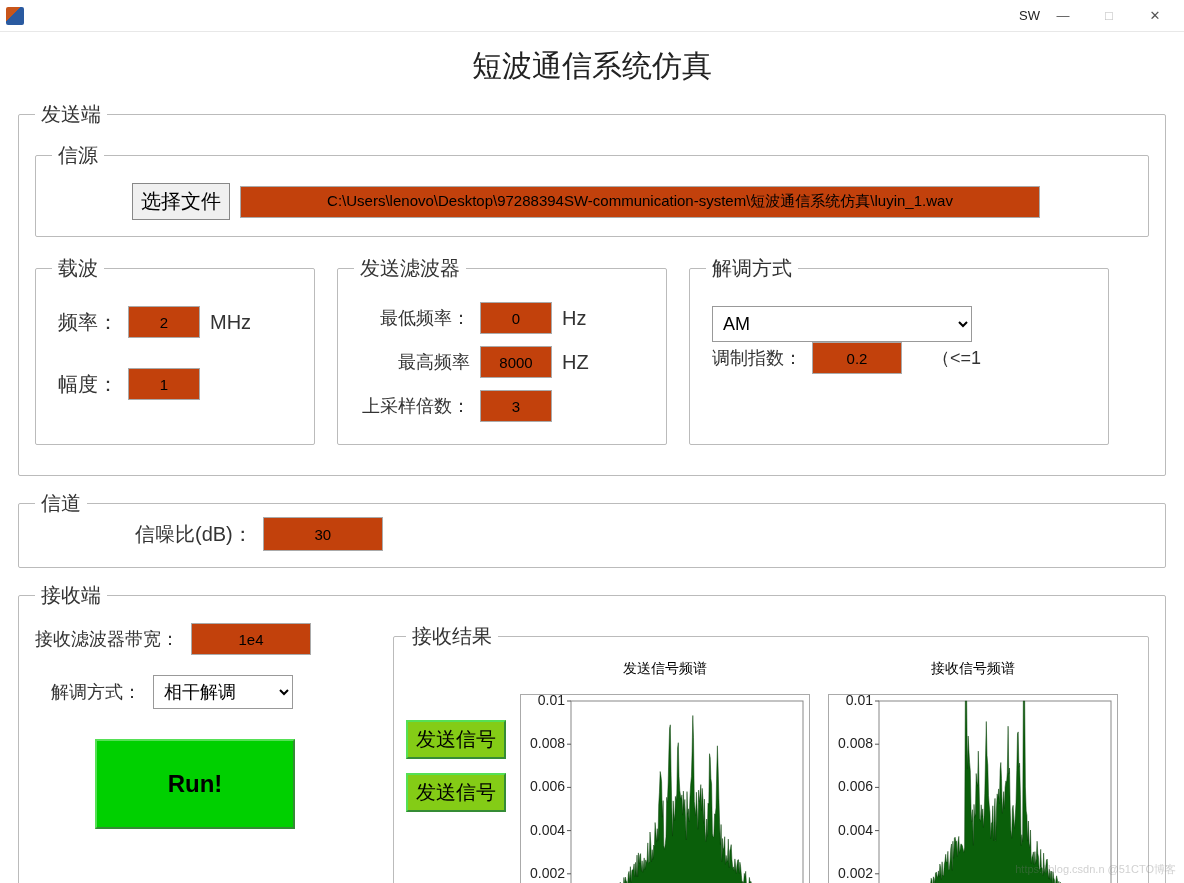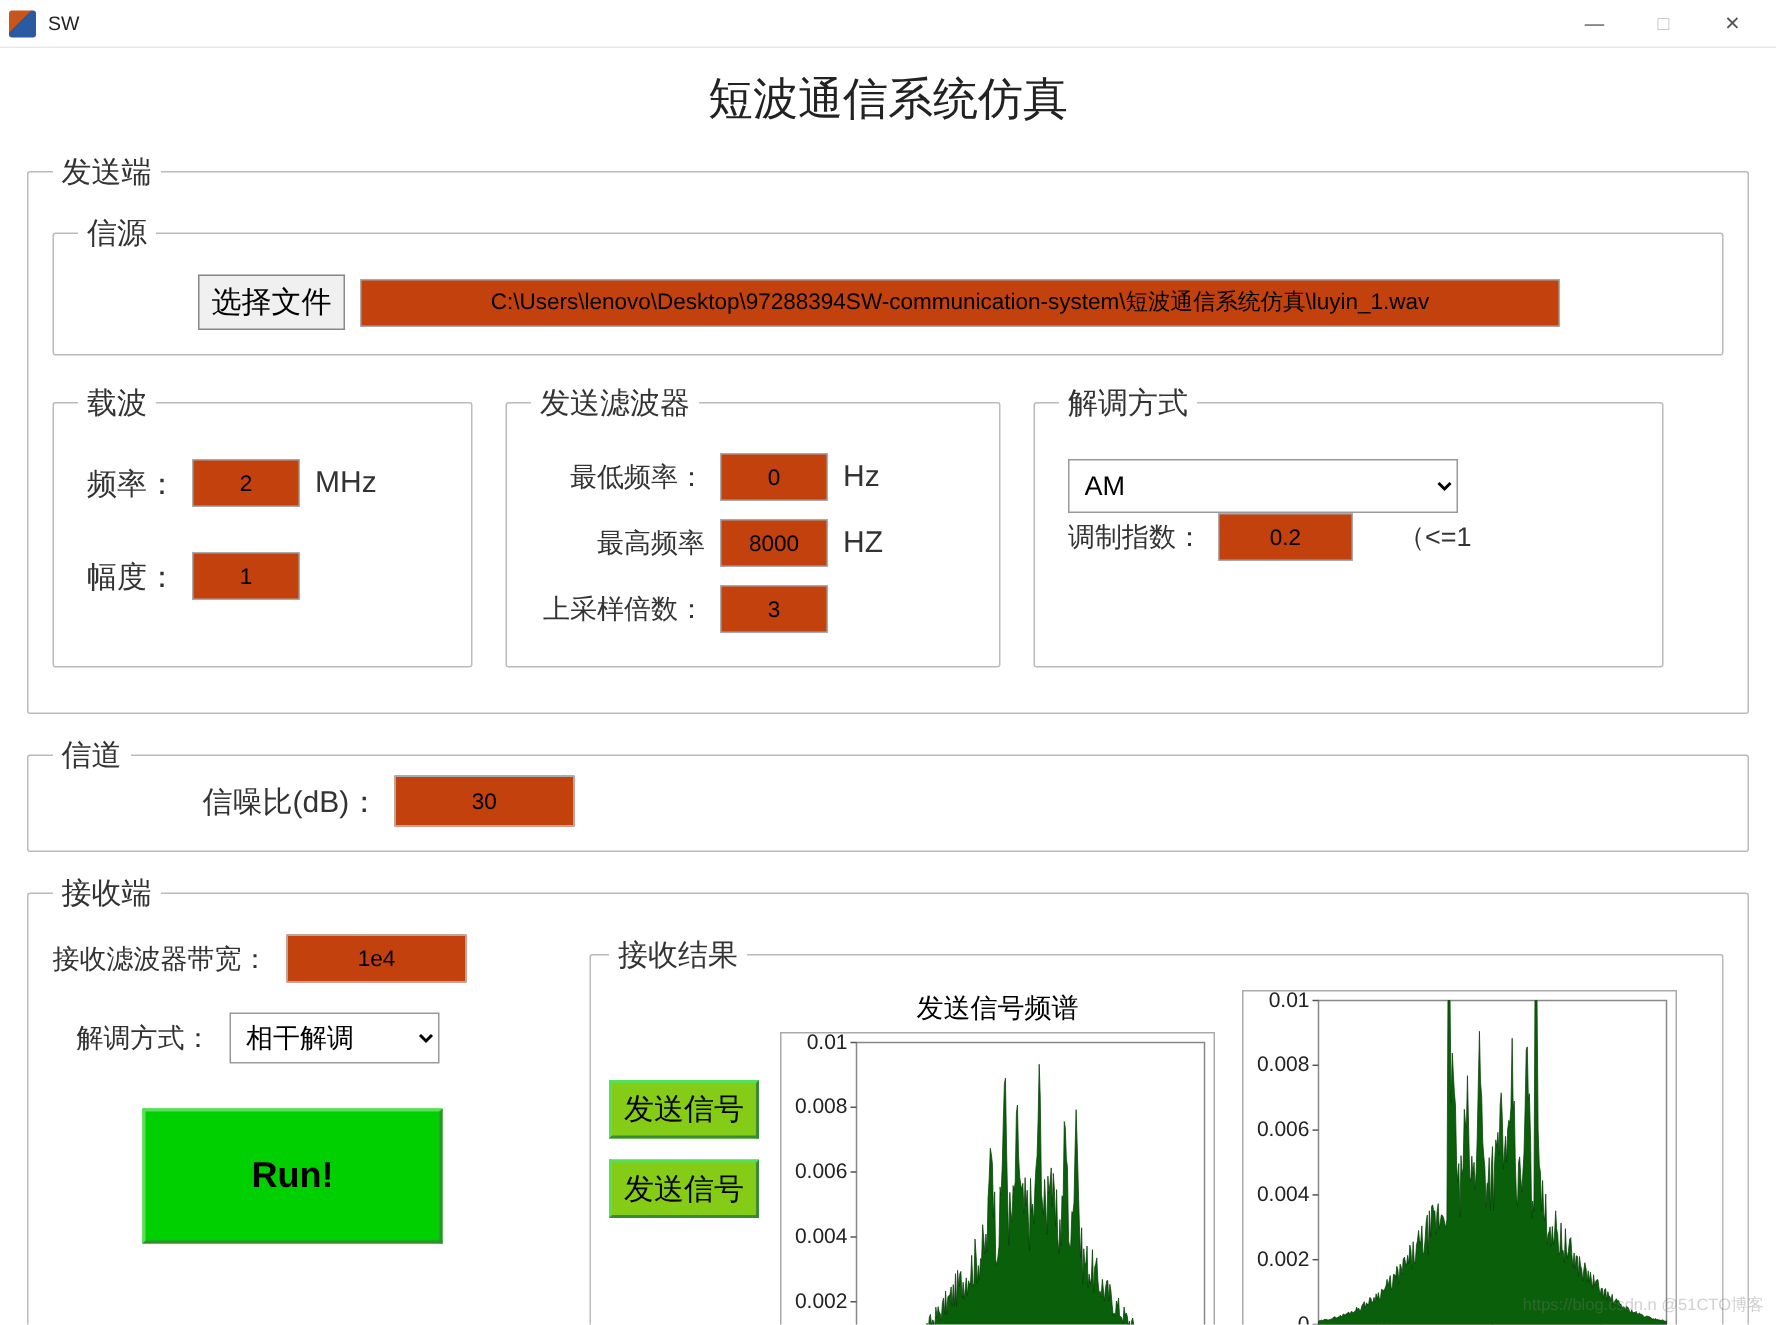--- a/index.html
+++ b/index.html
@@ -1,19 +1,19 @@
 <!DOCTYPE html>
 <html><head>
 <meta charset="utf-8">
 <style>
 * { box-sizing: border-box; margin: 0; padding: 0; }
 body { font-family: "Microsoft YaHei", Arial, sans-serif; background: #fff; width: 1184px; height: 883px; overflow: hidden; }
 .titlebar { height: 32px; background: #fff; border-bottom: 1px solid #e8e8e8; display: flex; align-items: center; padding: 0 6px; }
 .titlebar .app-icon { width: 18px; height: 18px; background: linear-gradient(135deg, #c8551a 40%, #2a5aa0 40%); margin-right: 8px; border-radius: 2px; }
-.titlebar .title { font-size: 13px; color: #222; flex: 1; }
+.titlebar .title { font-size: 13px; color: #222; flex: 1; text-align: right; }
 .win-controls { display: flex; }
 .win-btn { width: 46px; height: 32px; display: flex; align-items: center; justify-content: center; font-size: 13px; color: #555; cursor: pointer; }
 .win-btn.disabled { color: #bbb; }
 .app-body { padding: 8px 18px 0 18px; }
 .main-title { text-align: center; font-size: 30px; color: #222; margin: 6px 0 14px 0; font-weight: normal; }
 fieldset { border: 1px solid #bbb; border-radius: 2px; padding: 14px 16px 16px 16px; margin-bottom: 14px; position: relative; }
 legend { padding: 0 6px; font-size: 20px; color: #333; }
 .field-label { font-size: 20px; color: #333; }
 .small-label { font-size: 18px; color: #333; }
 .txtfield { border: 1px solid #aaa; background: #c2410c; font-size: 15px; text-align: center; padding: 6px 4px; }
@@ -29,21 +29,21 @@
 select { border: 1px solid #999; background: #fff; font-size: 18px; padding: 4px 6px; }
 .run-btn { width: 200px; height: 90px; background: #00d000; border: 2px outset #55e055; font-size: 24px; font-weight: bold; color: #000; cursor: pointer; }
 .sig-btn { background: #84cc16; border: 2px outset #55e055; font-size: 20px; padding: 4px 8px; cursor: pointer; margin-bottom: 14px; display: block; }
 .receive-layout { display: flex; gap: 18px; align-items: flex-start; }
 .recv-left { width: 340px; }
 .recv-inputs { display: flex; flex-direction: column; gap: 20px; margin-bottom: 30px; }
 .recv-row { display: flex; align-items: center; gap: 12px; }
 .plot-area { flex: 1; }
 .plots-container { display: flex; gap: 18px; }
 .plot-box { position: relative; }
-.plot-title { text-align: center; font-size: 18px; margin-bottom: 4px; }
+.plot-title { text-align: center; font-size: 14px; margin-bottom: 16px; }
 .plot-svg { border: 1px solid #aaa; background: #fff; display: block; }
 .yaxis-label { font-size: 14px; text-anchor: end; fill: #222; }
 .xaxis-label { font-size: 14px; text-anchor: middle; fill: #222; }
 .watermark { position: absolute; right: 8px; bottom: 6px; font-size: 11px; color: rgba(120,120,120,0.35); }
 .unit { font-size: 20px; color: #333; }
 </style>
 </head>
 <body>
 
 <div class="titlebar">
@@ -179,20 +179,21 @@
                     <line x1="93.5" y1="222" x2="93.5" y2="226" stroke="#555"></line>
                     <text class="xaxis-label" x="93.5" y="240">-5000</text>
                     <line x1="166" y1="222" x2="166" y2="226" stroke="#555"></line>
                     <text class="xaxis-label" x="166" y="240">0</text>
                     <line x1="238.5" y1="222" x2="238.5" y2="226" stroke="#555"></line>
                     <text class="xaxis-label" x="238.5" y="240">5000</text>
                     <path d="M50.0,219.4 L50.7,219.3 L51.5,219.8 L52.2,219.4 L52.9,218.9 L53.6,219.4 L54.4,219.0 L55.1,218.8 L55.8,218.5 L56.5,218.8 L57.3,218.8 L58.0,217.7 L58.7,218.1 L59.4,218.2 L60.1,217.6 L60.9,217.8 L61.6,217.8 L62.3,216.7 L63.0,217.2 L63.8,217.0 L64.5,217.2 L65.2,215.4 L66.0,216.5 L66.7,215.0 L67.4,215.6 L68.1,215.9 L68.8,214.7 L69.6,214.9 L70.3,213.7 L71.0,213.7 L71.8,214.9 L72.5,214.3 L73.2,213.3 L73.9,214.2 L74.7,210.6 L75.4,212.4 L76.1,211.1 L76.8,210.8 L77.5,209.1 L78.3,211.3 L79.0,210.4 L79.7,209.8 L80.5,209.6 L81.2,207.2 L81.9,208.7 L82.6,208.3 L83.3,208.8 L84.1,208.5 L84.8,205.0 L85.5,208.3 L86.3,206.9 L87.0,203.0 L87.7,201.7 L88.4,200.2 L89.2,199.9 L89.9,199.7 L90.6,199.9 L91.3,200.1 L92.0,200.2 L92.8,195.2 L93.5,201.1 L94.2,200.1 L95.0,200.9 L95.7,198.4 L96.4,194.6 L97.1,193.2 L97.8,197.9 L98.6,188.9 L99.3,187.3 L100.0,194.6 L100.8,190.9 L101.5,192.0 L102.2,196.2 L102.9,182.4 L103.7,189.4 L104.4,182.1 L105.1,185.6 L105.8,186.7 L106.5,191.6 L107.3,179.3 L108.0,176.4 L108.7,186.9 L109.4,171.7 L110.2,187.4 L110.9,175.6 L111.6,174.7 L112.3,174.4 L113.1,168.9 L113.8,181.8 L114.5,167.4 L115.3,181.5 L116.0,160.1 L116.7,182.0 L117.4,157.9 L118.2,168.8 L118.9,160.2 L119.6,158.6 L120.3,176.3 L121.1,165.8 L121.8,177.3 L122.5,170.0 L123.2,162.9 L123.9,174.6 L124.7,164.9 L125.4,167.9 L126.1,164.9 L126.8,147.9 L127.6,168.4 L128.3,166.6 L129.0,137.0 L129.8,148.8 L130.5,166.9 L131.2,154.7 L131.9,164.5 L132.7,150.0 L133.4,151.4 L134.1,127.5 L134.8,136.1 L135.6,147.0 L136.3,133.7 L137.0,145.7 L137.7,110.0 L138.4,97.8 L139.2,76.5 L139.9,80.6 L140.6,86.8 L141.3,122.1 L142.1,105.6 L142.8,150.8 L143.5,154.3 L144.3,148.8 L145.0,141.8 L145.7,102.3 L146.4,107.7 L147.2,87.1 L147.9,57.1 L148.6,33.3 L149.3,29.8 L150.1,80.2 L150.8,112.5 L151.5,141.1 L152.2,105.9 L152.9,118.3 L153.7,125.6 L154.4,101.4 L155.1,104.4 L155.8,99.1 L156.6,52.9 L157.3,47.7 L158.0,81.1 L158.8,95.7 L159.5,100.7 L160.2,104.2 L160.9,99.9 L161.7,120.1 L162.4,96.1 L163.1,115.1 L163.8,104.5 L164.6,125.4 L165.3,145.0 L166.0,96.6 L166.7,119.1 L167.4,113.8 L168.2,127.0 L168.9,103.7 L169.6,90.1 L170.4,81.5 L171.1,56.8 L171.8,20.5 L172.5,42.5 L173.3,106.4 L174.0,113.6 L174.7,120.8 L175.4,97.2 L176.1,113.8 L176.9,134.3 L177.6,95.1 L178.3,107.0 L179.1,98.9 L179.8,89.6 L180.5,115.6 L181.2,93.3 L181.9,103.6 L182.7,128.4 L183.4,104.1 L184.1,136.4 L184.9,146.7 L185.6,124.0 L186.3,141.4 L187.0,108.2 L187.8,109.1 L188.5,58.7 L189.2,62.7 L189.9,83.7 L190.6,88.8 L191.4,138.3 L192.1,141.9 L192.8,142.0 L193.6,118.8 L194.3,119.6 L195.0,112.8 L195.7,78.0 L196.4,50.8 L197.2,76.1 L197.9,103.5 L198.6,127.8 L199.4,149.6 L200.1,129.5 L200.8,166.9 L201.5,143.5 L202.3,154.7 L203.0,152.4 L203.7,141.7 L204.4,169.4 L205.1,160.4 L205.9,167.2 L206.6,162.9 L207.3,144.1 L208.1,172.7 L208.8,155.8 L209.5,153.4 L210.2,149.6 L210.9,164.6 L211.7,172.7 L212.4,171.9 L213.1,175.7 L213.9,163.9 L214.6,171.0 L215.3,178.4 L216.0,169.8 L216.8,164.9 L217.5,164.7 L218.2,178.4 L218.9,167.2 L219.6,171.5 L220.4,180.6 L221.1,187.9 L221.8,186.3 L222.6,188.5 L223.3,178.4 L224.0,181.9 L224.7,176.3 L225.4,189.0 L226.2,188.6 L226.9,189.9 L227.6,193.2 L228.4,182.4 L229.1,187.8 L229.8,186.3 L230.5,188.4 L231.3,195.0 L232.0,191.7 L232.7,198.2 L233.4,191.8 L234.1,189.7 L234.9,194.6 L235.6,198.4 L236.3,199.1 L237.1,197.4 L237.8,198.0 L238.5,203.0 L239.2,201.0 L239.9,197.8 L240.7,199.2 L241.4,201.7 L242.1,202.3 L242.9,202.3 L243.6,204.6 L244.3,207.3 L245.0,207.3 L245.8,206.2 L246.5,203.2 L247.2,204.9 L247.9,204.4 L248.6,207.7 L249.4,205.9 L250.1,208.7 L250.8,211.0 L251.6,207.4 L252.3,210.5 L253.0,211.3 L253.7,211.7 L254.4,212.8 L255.2,212.0 L255.9,212.3 L256.6,210.4 L257.4,211.4 L258.1,212.4 L258.8,213.0 L259.5,214.8 L260.3,213.9 L261.0,215.1 L261.7,214.5 L262.4,215.2 L263.1,215.6 L263.9,215.2 L264.6,215.4 L265.3,216.4 L266.1,215.8 L266.8,215.9 L267.5,216.5 L268.2,217.4 L268.9,216.1 L269.7,217.1 L270.4,217.4 L271.1,216.8 L271.9,217.5 L272.6,218.4 L273.3,218.6 L274.0,218.5 L274.8,218.5 L275.5,218.4 L276.2,218.2 L276.9,218.5 L277.6,219.3 L278.4,218.7 L279.1,219.0 L279.8,219.0 L280.6,219.2 L281.3,219.4 L282.0,219.7 L282,222 L50,222 Z" fill="#0a5f0a" stroke="#063f06" stroke-width="0.5"></path>
                   </svg>
             </div>
             <div class="plot-box">
+              <div class="plot-title">接收信号频谱</div>
               <svg id="plot2" class="plot-svg" width="290" height="250">
                     <rect x="50" y="6" width="232" height="216" fill="none" stroke="#888" stroke-width="1"></rect>
                     <line x1="46" y1="222" x2="50" y2="222" stroke="#555"></line>
                     <text class="yaxis-label" x="44" y="226">0</text>
                     <line x1="46" y1="178.8" x2="50" y2="178.8" stroke="#555"></line>
                     <text class="yaxis-label" x="44" y="182.8">0.002</text>
                     <line x1="46" y1="135.6" x2="50" y2="135.6" stroke="#555"></line>
                     <text class="yaxis-label" x="44" y="139.6">0.004</text>
                     <line x1="46" y1="92.4" x2="50" y2="92.4" stroke="#555"></line>
                     <text class="yaxis-label" x="44" y="96.4">0.006</text>

